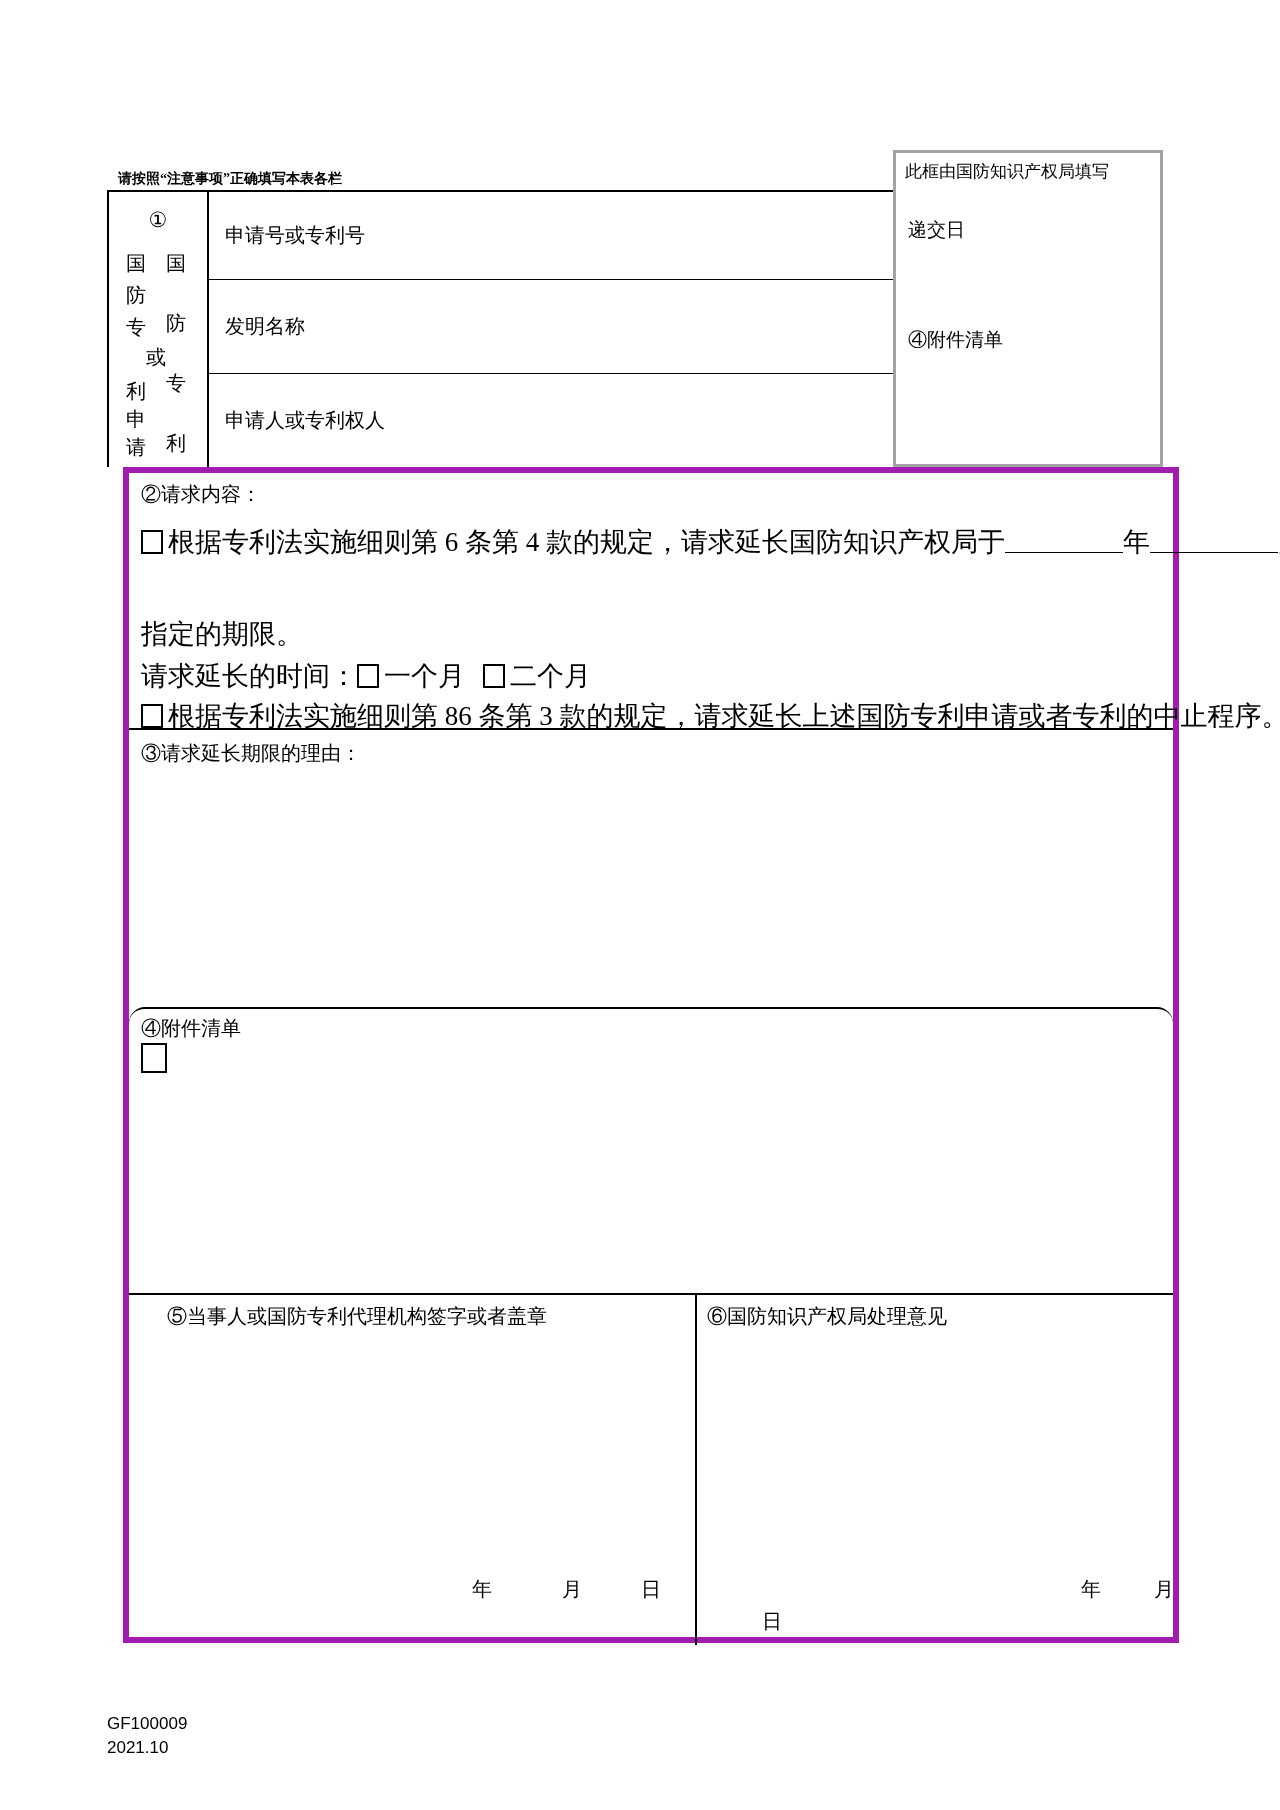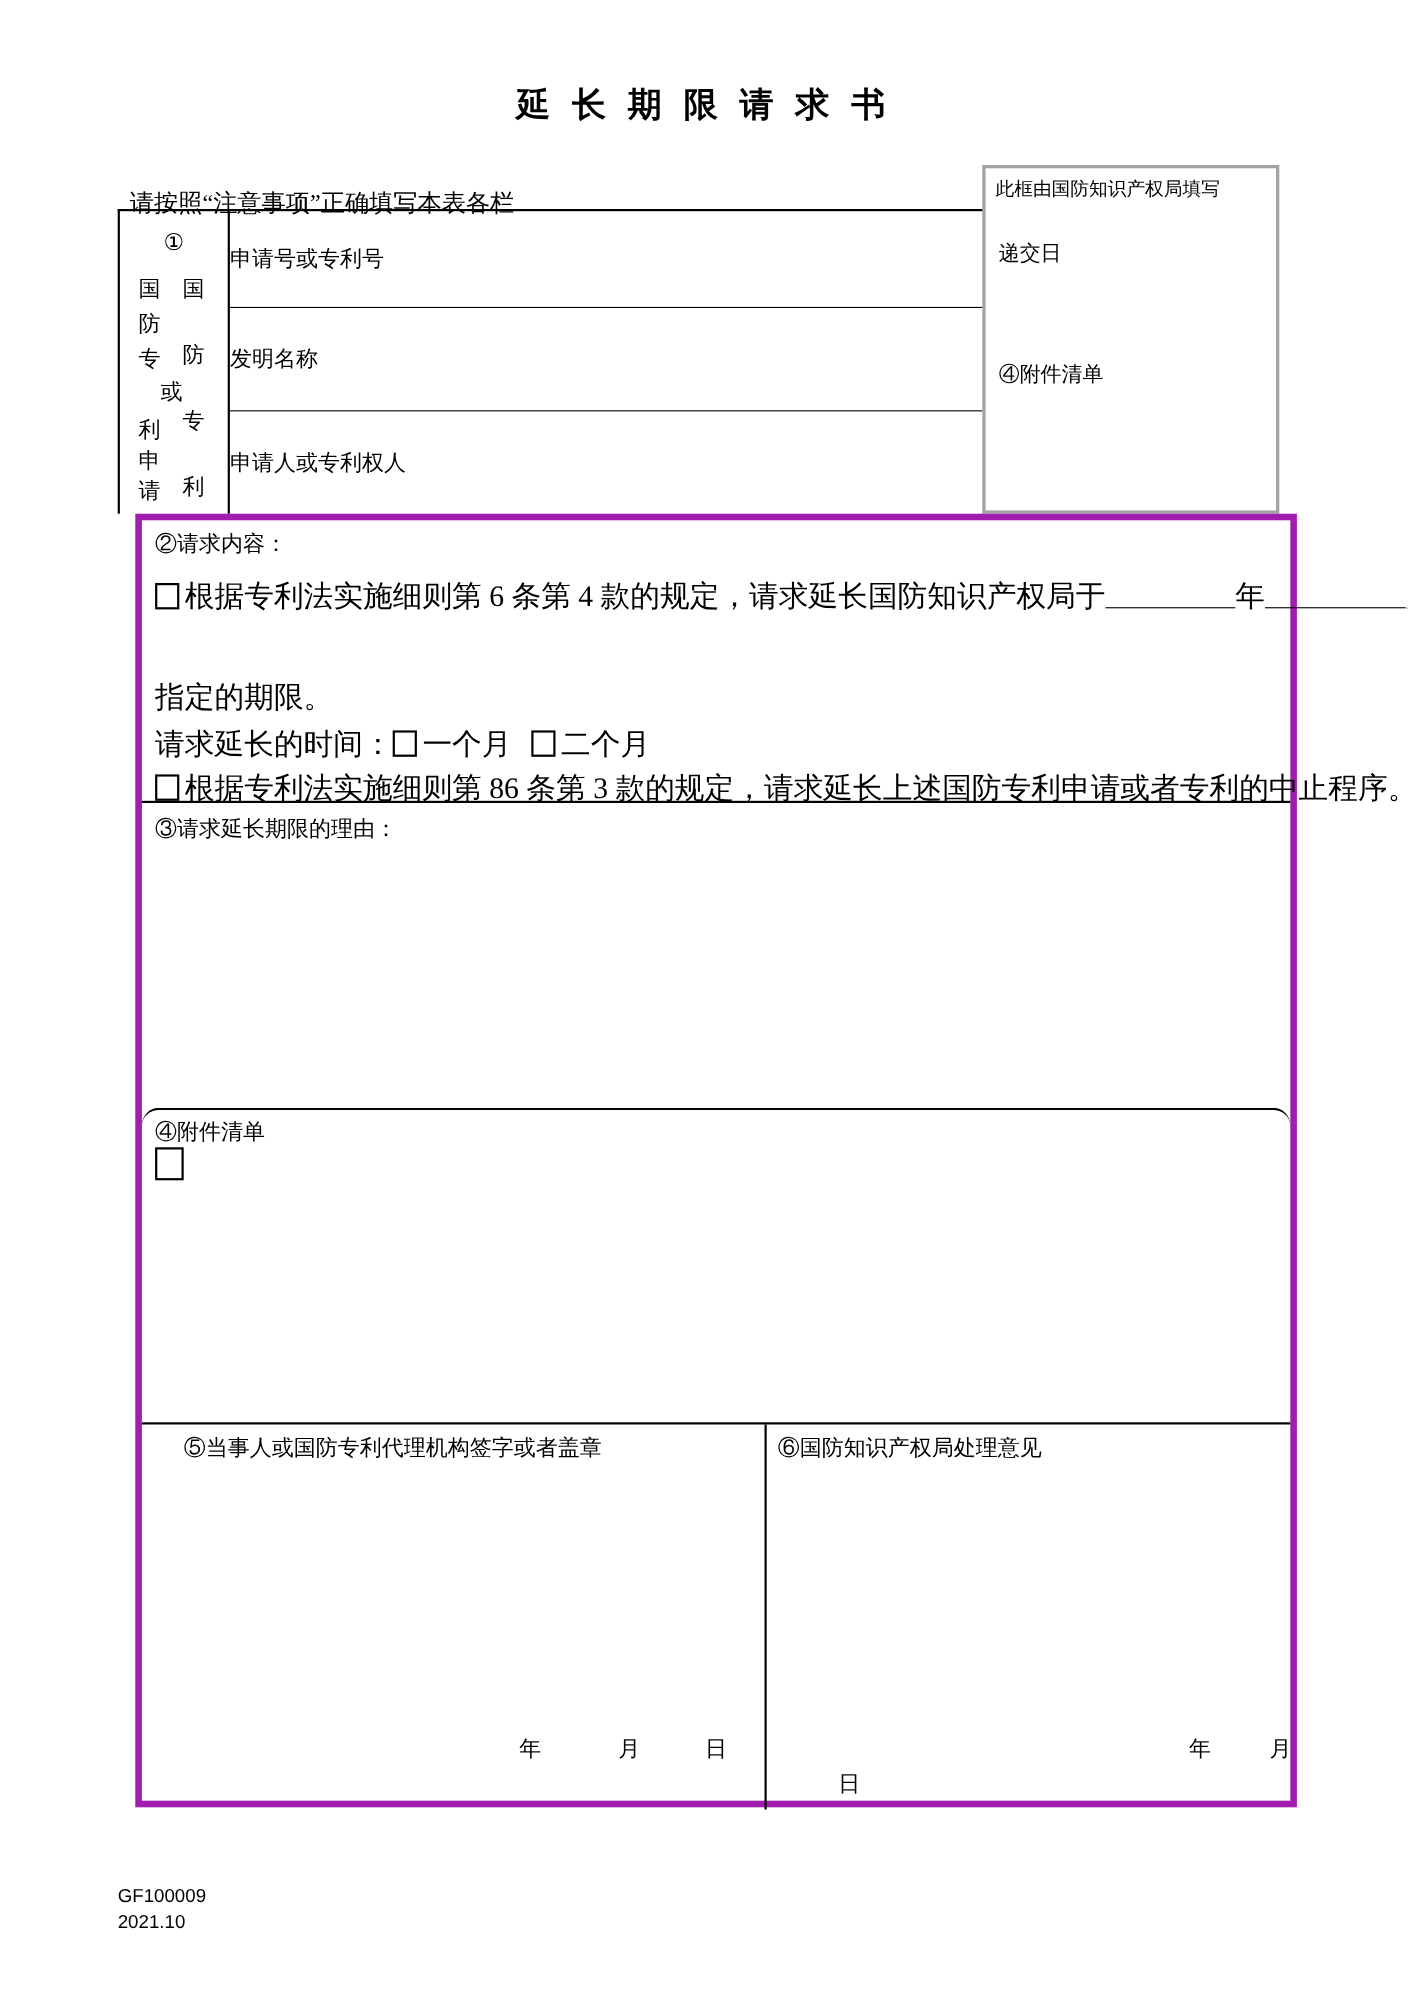--- a/index.html
+++ b/index.html
@@ -8,21 +8,21 @@
     font-family:"Liberation Serif","DejaVu Serif",serif; color:#000;
     overflow:hidden;
   }
 
   .title {
     position:absolute; top:74px; left:0; width:100%;
     text-align:center; font-size:31px; font-weight:600; letter-spacing:6px;
   }
   .instruction {
     position:absolute; left:118px; top:170px;
-    font-size:22px; font-weight:normal;
+    font-size:14px; font-weight:bold;
   }
 
   
   .official-box {
     position:absolute; left:893px; top:150px; width:270px; height:317px;
     border:3px solid #a3a3a3; box-sizing:border-box;
   }
   .ob-title  { position:absolute; top:7px;  left:9px;  font-size:17px; }
   .ob-submit { position:absolute; top:64px; left:12px; font-size:19px; }
   .ob-barcode{ position:absolute; top:174px;left:12px; font-size:19px; }
@@ -30,21 +30,21 @@
   
   .s1 {
     position:absolute; left:107px; top:190px; width:786px; height:277px;
     border-top:2px solid #000; border-left:2px solid #000;
     box-sizing:border-box; display:flex;
   }
   .s1-left { position:relative; flex:0 0 100px; border-right:2px solid #000; box-sizing:border-box; }
   .s1-num  { position:absolute; top:16px; left:0; width:100%; text-align:center; font-size:21px; }
   .vchar   { position:absolute; font-size:20px; width:22px; text-align:center; line-height:22px; }
   .s1-rows { flex:1; display:flex; flex-direction:column; }
-  .s1-row  { display:flex; align-items:center; padding-left:0; font-size:20px; box-sizing:border-box; }
+  .s1-row  { display:flex; align-items:center; padding-left:16px; font-size:20px; box-sizing:border-box; }
   .s1-row.r1 { flex:0 0 88px; border-bottom:1px solid #000; }
   .s1-row.r2 { flex:0 0 94px; border-bottom:1px solid #000; }
   .s1-row.r3 { flex:1; }
 
   
   .lower {
     position:absolute; left:123px; top:467px; width:1056px; height:1176px;
     border:6px solid #a21caf; box-sizing:border-box;
   }
   .sec { position:absolute; left:0; width:100%; box-sizing:border-box; }
@@ -77,21 +77,20 @@
     font-family:"Liberation Sans","DejaVu Sans",sans-serif; font-size:17px;margin-top:44px;
   }
   .footer-code { top:1670px; }
   .footer-date { top:1694px; }
 </style>
 </head>
 <body>
 
 <div class="page">
 
-  <div class="title">延 长 期 限 请 求 书</div>
   <div class="instruction">请按照“注意事项”正确填写本表各栏</div>
 
   <div class="official-box">
     <div class="ob-title">此框由国防知识产权局填写</div>
     <div class="ob-submit">递交日</div>
     <div class="ob-barcode">④附件清单</div>
   </div>
 
   <div class="s1">
     <div class="s1-left">

